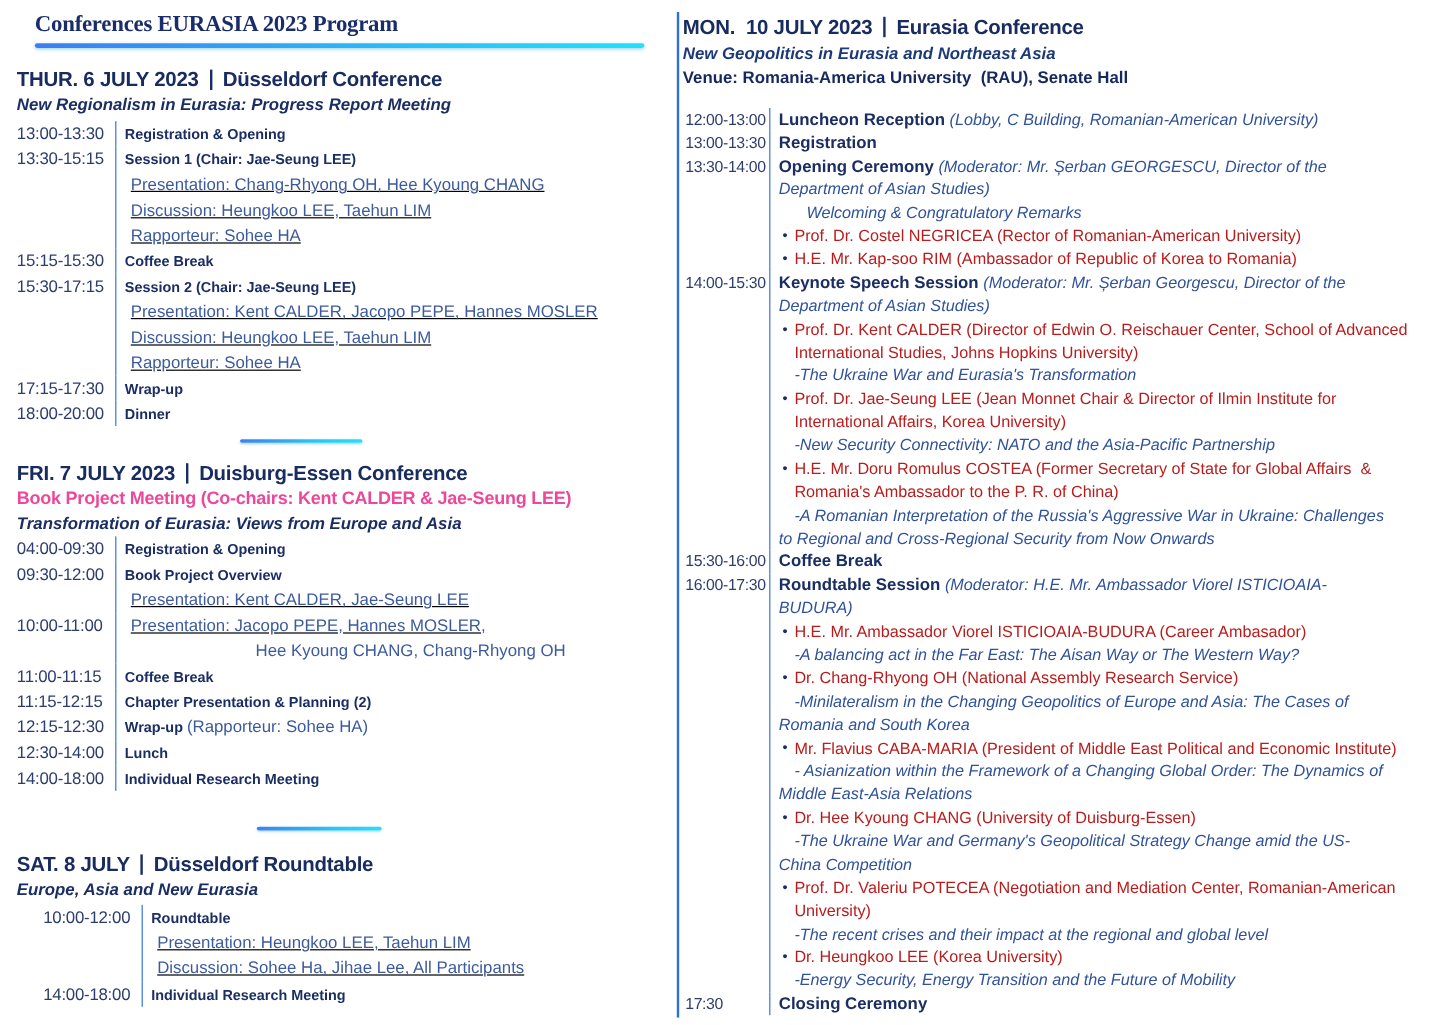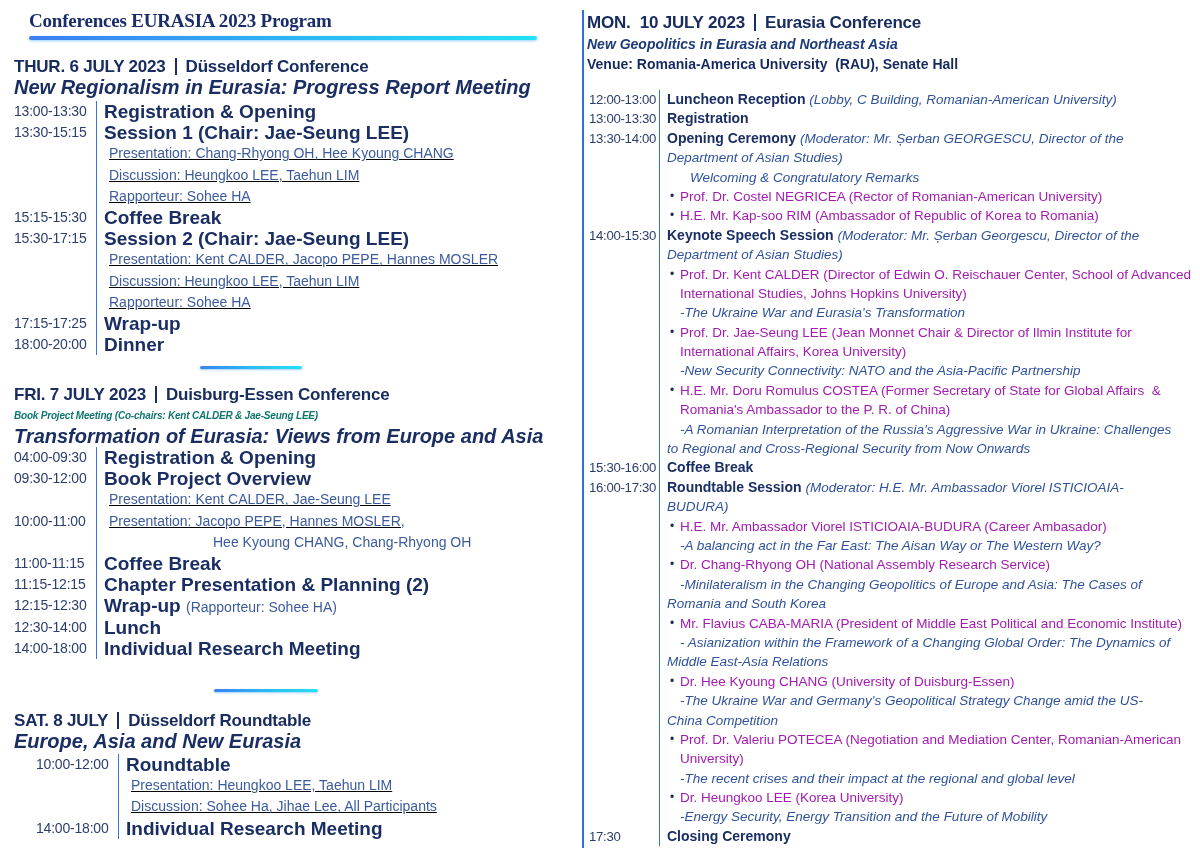--- a/index.html
+++ b/index.html
@@ -19,53 +19,53 @@
     margin-top:4px;width:508px;height:4px;border-radius:3px;
     background:linear-gradient(90deg,#3d7df0 0%,#2bb8f5 55%,#21e1f8 100%);
     box-shadow:0 1px 3px rgba(60,170,255,.55);
   }
 
   
   .conf-section{position:absolute;}
   .sec-heading{margin:0;font-size:17px;line-height:21px;font-weight:bold;color:#182c60;letter-spacing:-0.2px;white-space:pre;}
   .sec-sep{display:inline-block;width:2px;height:17px;background:#1a2e63;margin:0 9px;vertical-align:-3px;}
   .sec-sub{white-space:pre;}
-  .sub-ib{font-size:20px;line-height:21px;font-weight:bold;font-style:italic;color:#1a2e63;}
-  .sub-sb{font-size:10px;line-height:21px;font-weight:600;color:#0f766e;letter-spacing:-0.2px;font-style:italic;}
+  .sub-ib{font-size:14px;line-height:21px;font-weight:bold;font-style:italic;color:#1a2e63;}
+  .sub-sb{font-size:15px;line-height:21px;font-weight:600;color:#ec4899;letter-spacing:-0.2px;}
   .sub-vb{font-size:14px;line-height:20px;font-weight:bold;color:#16295e;}
   .sched{display:block;}
   .row{display:flex;align-items:stretch;}
   .time{flex:0 0 82px;color:#2d3d6d;letter-spacing:-0.2px;white-space:pre;}
   .content{flex:1 1 auto;border-left:1.6px solid #3575d9;padding-left:7px;min-width:0;}
   .line{white-space:pre;position:relative;}
 
   
   .sg-b{font-weight:bold;color:#1a2e63;}
   .sg-d{color:#3c5b9c;}
-  .sg-r{color:#a21caf;}
+  .sg-r{color:#b91c1c;}
   .sg-i{font-style:italic;color:#2f529b;}
 
   
   .col-left .conf-section{left:14px;width:575px;}
   .col-left .line{height:21.2px;line-height:21.2px;font-size:14px;}
-  .col-left .sg-b{font-size:19px;}
+  .col-left .sg-b{font-size:12px;}
   .col-left .time{font-size:14px;line-height:21.2px;}
   .col-left .in-d{padding-left:5px;text-decoration:underline;}
   .col-left .in-big{padding-left:109px;}
 
   
   .sec-divider{
     position:absolute;height:3px;border-radius:2px;
     background:linear-gradient(90deg,#3b82f0 0%,#29c4f5 60%,#25e0f7 100%);
     box-shadow:0 1px 2px rgba(60,170,255,.5);
   }
 
   
   .col-right{
-    position:absolute;left:582px;top:10px;width:604px;height:838px;
+    position:absolute;left:564px;top:10px;width:604px;height:838px;
     border-left:2px solid #2e72d8;padding-left:3px;box-sizing:border-box;
   }
   .col-right .sec-heading{margin-top:2px;line-height:22px;}
   .col-right .sub-ib{font-size:14px;line-height:20px;color:#1c3a78;}
   .col-right .sched{margin-top:16px;}
   .col-right .line{height:19.4px;line-height:19.4px;font-size:13.5px;}
   .col-right .sg-b{font-size:14px;}
   .col-right .time{flex:0 0 72px;font-size:13.2px;line-height:19.4px;letter-spacing:-0.3px;padding-left:2px;box-sizing:border-box;}
   .col-right .content{border-left:1.6px solid #3575d9;}
   .col-right .in-1{padding-left:13px;}
@@ -110,21 +110,21 @@
           <div class="row">
             <div class="time line">15:30-17:15</div>
             <div class="content">
               <div class="line"><span class="sg-b">Session 2 (Chair: Jae-Seung LEE)</span></div>
               <div class="line in-d"><span class="sg-d">Presentation: Kent CALDER, Jacopo PEPE, Hannes MOSLER</span></div>
               <div class="line in-d"><span class="sg-d">Discussion: Heungkoo LEE, Taehun LIM</span></div>
               <div class="line in-d"><span class="sg-d">Rapporteur: Sohee HA</span></div>
             </div>
           </div>
           <div class="row">
-            <div class="time line">17:15-17:25</div>
+            <div class="time line">17:15-17:30</div>
             <div class="content">
               <div class="line"><span class="sg-b">Wrap-up</span></div>
             </div>
           </div>
           <div class="row">
             <div class="time line">18:00-20:00</div>
             <div class="content">
               <div class="line"><span class="sg-b">Dinner</span></div>
             </div>
           </div>

